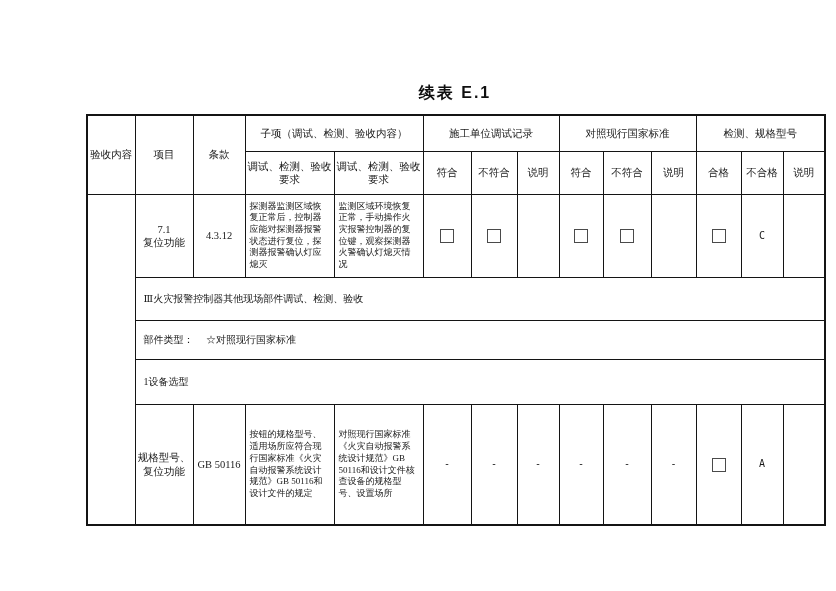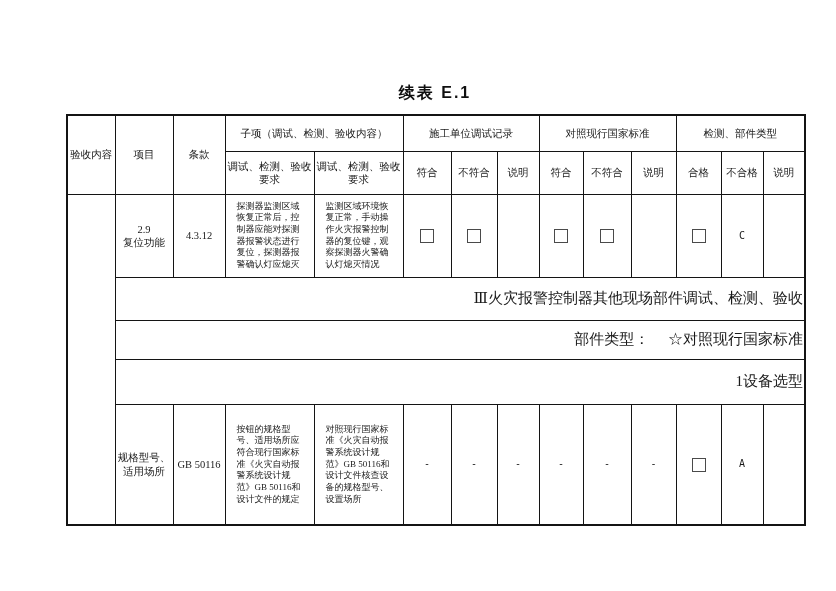--- a/index.html
+++ b/index.html
@@ -1,31 +1,31 @@
 <!DOCTYPE html>
 <html><head>
 <meta charset="utf-8">
 <style>
   html,body{margin:0;padding:0;background:#ffffff;}
   body{width:836px;height:591px;overflow:hidden;
        font-family:"Liberation Serif","DejaVu Serif",serif;color:#141414;}
-  .page{position:relative;width:746px;height:591px;background:#fff;}
+  .page{position:relative;width:746px;height:591px;background:#fff;margin-left:20px;}
   .title{position:absolute;left:66px;top:83px;width:738px;text-align:center;
          font-family:"Liberation Sans","DejaVu Sans",sans-serif;
          font-weight:700;font-size:16px;letter-spacing:2px;color:#101010;}
   table.rec{position:absolute;left:66px;top:114px;width:738px;
             border-collapse:collapse;table-layout:fixed;
             border:2px solid #141414;}
   td{border:1px solid #141414;text-align:center;vertical-align:middle;
      font-size:10.5px;line-height:1.25;padding:8px 1px;overflow:hidden;color:#1a1a1a;}
   tr.hA{height:36px;} tr.hB{height:30px;}
   tr.r1{height:83px;} tr.r2{height:43px;} tr.r3{height:39px;}
   tr.r4{height:45px;} tr.r5{height:121px;}
-  td.small{font-size:9px;text-align:left;padding:2px 11px;line-height:1.3;}
-  td.section{text-align:right;padding-left:8px;font-size:15px;white-space:pre;}
+  td.small{font-size:9px;text-align:left;padding:2px 4px;line-height:1.3;}
+  td.section{text-align:left;padding-left:8px;font-size:10px;white-space:pre;}
   td.mark{font-size:10px;font-family:"DejaVu Sans Mono","Liberation Mono",monospace;}
   .preline{white-space:pre-line;}
   .checkbox{display:inline-block;width:12px;height:12px;border:1px solid #4a4a4a;
             background:#fff;vertical-align:middle;}
 </style>
 </head>
 <body>
 
 <div class="page">
   <div class="title">续表 E.1</div>
@@ -49,40 +49,40 @@
     </colgroup>
 
     <tbody>
         <tr class="hA">
       <td rowspan="2">验收内容</td>
       <td rowspan="2">项目</td>
       <td rowspan="2">条款</td>
       <td colspan="2"><span>子项（调试、检测、验收内容）</span></td>
       <td colspan="3"><span>施工单位调试记录</span></td>
       <td colspan="3"><span>对照现行国家标准</span></td>
-      <td colspan="3"><span>检测、部件类型</span></td>
+      <td colspan="3"><span>检测、规格型号</span></td>
     </tr>
 
     <tr class="hB">
       <td>调试、检测、验收要求</td>
       <td>调试、检测、验收要求</td>
       <td>符合</td>
       <td>不符合</td>
       <td>说明</td>
       <td>符合</td>
       <td>不符合</td>
       <td>说明</td>
       <td>合格</td>
       <td>不合格</td>
       <td>说明</td>
     </tr>
 
     <tr class="r1">
       <td rowspan="5"></td>
-      <td class="preline">2.9
+      <td class="preline">7.1
 复位功能</td>
       <td>4.3.12</td>
       <td class="small">探测器监测区域恢复正常后，控制器应能对探测器报警状态进行复位，探测器报警确认灯应熄灭</td>
       <td class="small">监测区域环境恢复正常，手动操作火灾报警控制器的复位键，观察探测器火警确认灯熄灭情况</td>
       <td class="mark"><span class="checkbox"></span></td>
       <td class="mark"><span class="checkbox"></span></td>
       <td class="mark"></td>
       <td class="mark"><span class="checkbox"></span></td>
       <td class="mark"><span class="checkbox"></span></td>
       <td class="mark"></td>
@@ -97,21 +97,21 @@
 
     <tr class="r3">
       <td colspan="13" class="section">部件类型：　 ☆对照现行国家标准</td>
     </tr>
 
     <tr class="r4">
       <td colspan="13" class="section">1设备选型</td>
     </tr>
 
     <tr class="r5">
-      <td>规格型号、适用场所</td>
+      <td>规格型号、复位功能</td>
       <td>GB 50116</td>
       <td class="small">按钮的规格型号、适用场所应符合现行国家标准《火灾自动报警系统设计规范》GB 50116和设计文件的规定</td>
       <td class="small">对照现行国家标准《火灾自动报警系统设计规范》GB 50116和设计文件核查设备的规格型号、设置场所</td>
       <td class="mark">-</td>
       <td class="mark">-</td>
       <td class="mark">-</td>
       <td class="mark">-</td>
       <td class="mark">-</td>
       <td class="mark">-</td>
       <td class="mark"><span class="checkbox"></span></td>

